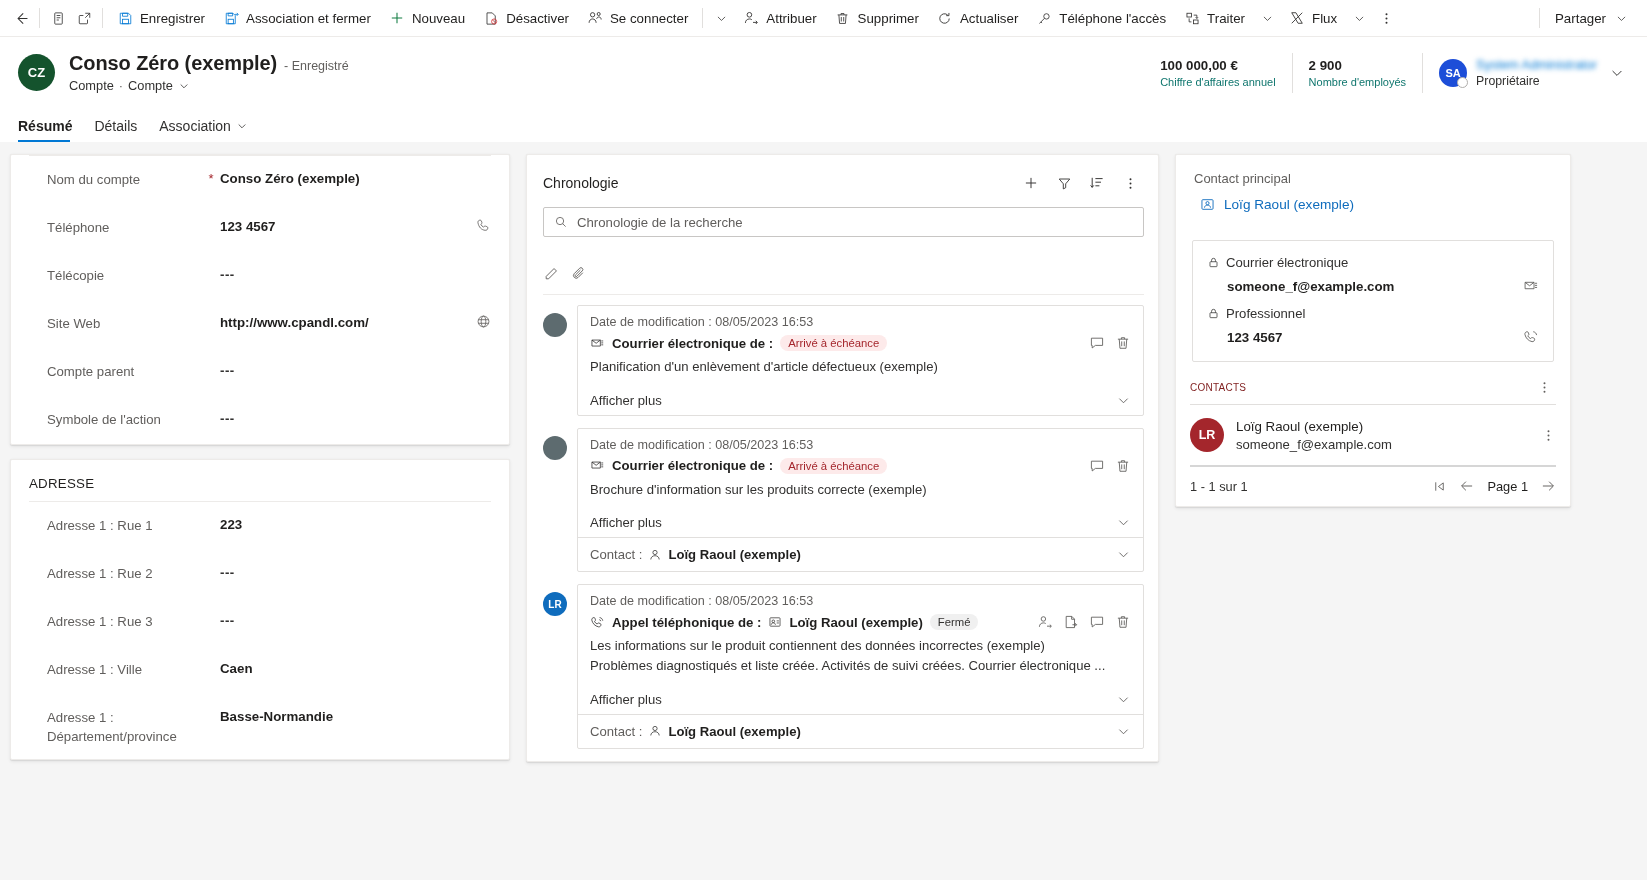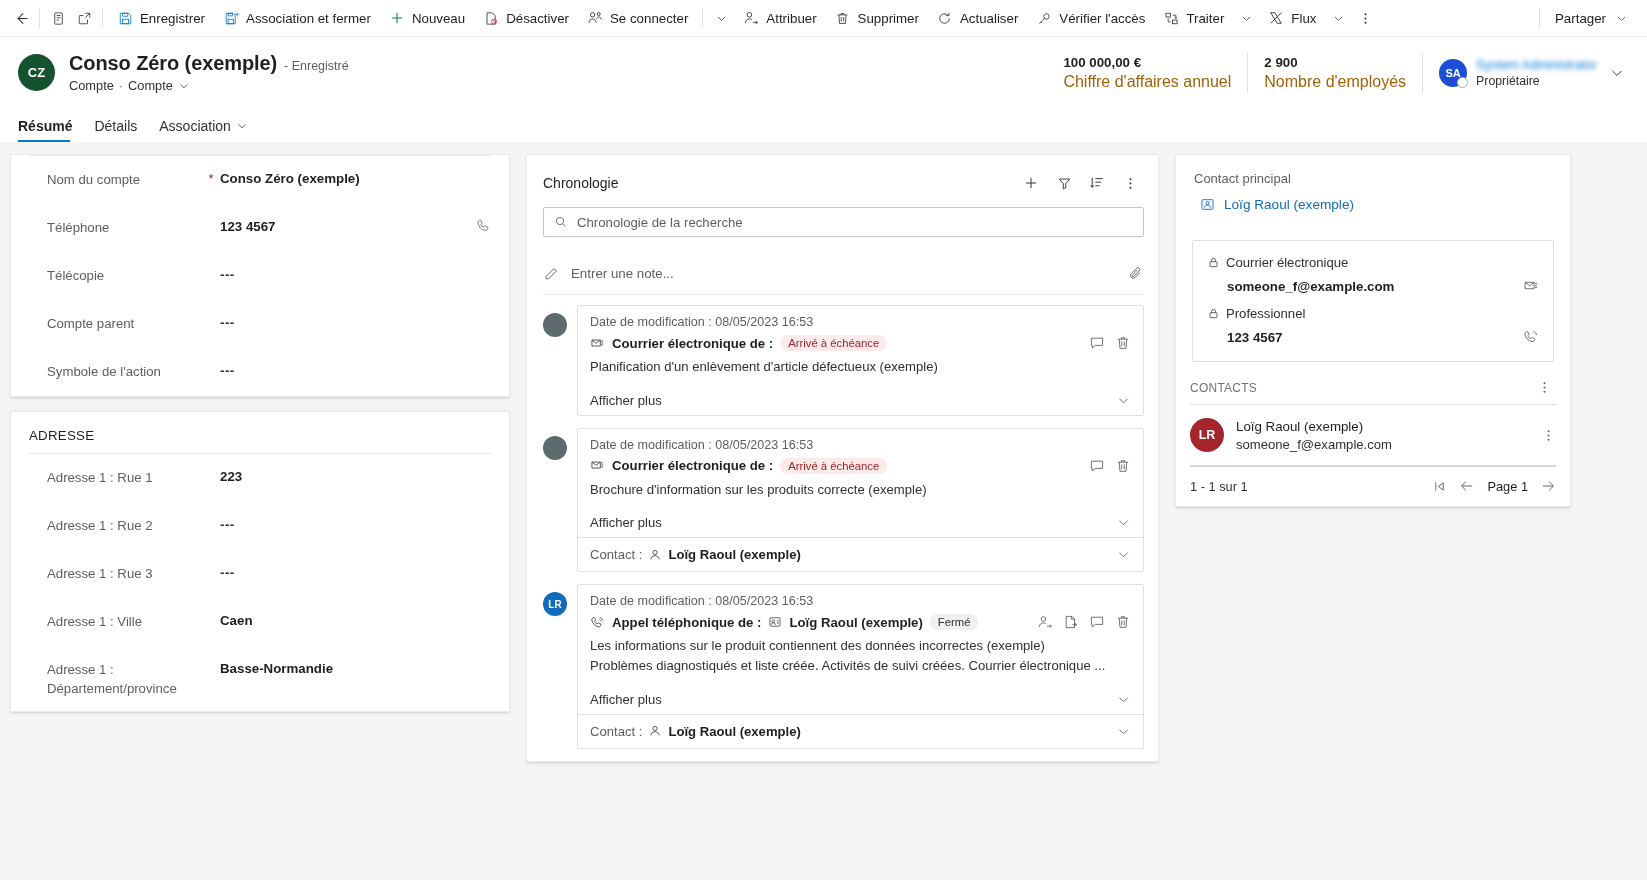--- a/index.html
+++ b/index.html
@@ -37,21 +37,21 @@
   .rec-titles { margin-left:14px; }
   .rec-title-line { display:flex; align-items:baseline; gap:7px; }
   .rec-title { font-size:20px; font-weight:600; color:#201f1e; letter-spacing:-0.1px; }
   .rec-saved { font-size:12.5px; color:#605e5c; }
   .rec-sub { display:flex; align-items:center; gap:5px; font-size:12.8px; color:#323130; margin-top:3px; }
   .rec-sub .dot { color:#605e5c; }
   .hdr-stats { margin-left:auto; display:flex; align-items:center; height:46px; }
   .stat { padding:0 16px; border-left:1px solid #e1dfdd; display:flex; flex-direction:column; justify-content:center; height:40px;}
   .stat:first-child{border-left:none;}
   .stat-val { font-size:13.3px; font-weight:600; color:#201f1e; }
-  .stat-lbl { font-size:16px; color:#a16207; margin-top:3px;}
+  .stat-lbl { font-size:11px; color:#0f766e; margin-top:3px;}
   .owner { display:flex; align-items:center; gap:9px; padding-left:16px; border-left:1px solid #e1dfdd; height:40px;}
   .owner-avatar{ width:28px;height:28px;border-radius:50%;background:#1d4ed8;color:#fff;display:flex;align-items:center;justify-content:center;font-size:11px;font-weight:600;position:relative;flex:none;}
   .owner-avatar::after{content:"";position:absolute;right:-1px;bottom:-1px;width:9px;height:9px;border-radius:50%;background:#fff;border:1.5px solid #b0aeac;}
   .owner-name{ font-size:12.8px; color:#0078d4; filter: blur(2.6px); }
   .owner-role{ font-size:12.3px; color:#323130; margin-top:2px;}
   .owner-chev{ margin-left:12px; margin-right:4px; cursor:pointer;}
 
   
   .tabs { height:34px; min-height:34px; display:flex; align-items:flex-end; padding:0 18px; background:#fff; }
   .tab { font-size:14px; color:#323130; padding:0 10px 8px 0; margin-right:12px; cursor:pointer; position:relative; display:flex; align-items:center; gap:5px;}
@@ -109,21 +109,21 @@
 
   
   .rc-pad { padding:16px 18px 14px 18px; }
   .rc-lbl { font-size:13px; color:#605e5c; }
   .rc-link { display:flex; align-items:center; gap:9px; margin-top:11px; padding-left:6px; font-size:13.6px; color:#0f6cbd; cursor:pointer;}
   .rc-box { margin:14px 16px 0 16px; border:1px solid #e1dfdd; border-radius:2px; padding:14px 14px 16px 14px; }
   .rc-row-lbl { display:flex; align-items:center; gap:6px; font-size:13.1px; color:#323130; }
   .rc-row-val { display:flex; align-items:center; margin:8px 0 0 20px; }
   .rc-row-val span { font-size:13.3px; font-weight:600; color:#201f1e; }
   .rc-row-val .ic { margin-left:auto; color:#605e5c; }
-  .rc-sec-title { font-size:12px; color:#737373; padding:18px 18px 9px 14px; letter-spacing:.25px; display:flex; align-items:center;}
+  .rc-sec-title { font-size:10px; color:#7f1d1d; padding:18px 18px 9px 14px; letter-spacing:.25px; display:flex; align-items:center;}
   .rc-sec-title .ovfd { margin-left:auto; color:#605e5c; cursor:pointer; font-size:15px;}
   .rc-rule { height:1px; background:#e1dfdd; margin:0 14px; }
   .contact-item { display:flex; align-items:center; gap:12px; padding:13px 14px; }
   .c-avatar { width:34px;height:34px;border-radius:50%;background:#a4262c;color:#fff;display:flex;align-items:center;justify-content:center;font-size:12.5px;font-weight:600;flex:none;}
   .c-name { font-size:13.3px; color:#201f1e; }
   .c-mail { font-size:13.1px; color:#323130; margin-top:3px; }
   .c-ovf { margin-left:auto; color:#605e5c; cursor:pointer; font-size:15px;}
   .pager { display:flex; align-items:center; padding:11px 14px 12px 14px; font-size:12.8px; color:#323130; }
   .pager .ctrls { margin-left:auto; display:flex; align-items:center; gap:12px; color:#605e5c; }
   .pager .pg { color:#201f1e; }
@@ -253,21 +253,21 @@
     </div>
 
     <div class="cmd-btn">
       <span class="cmd-icon">
         <svg width="15" height="15" viewBox="0 0 20 20" fill="none" stroke="#323130" stroke-width="1.1">
             <circle cx="12.6" cy="7.2" r="3.6"></circle>
             <path d="M10 9.8L3.2 16.6"></path>
             <path d="M5.2 14.6l1.5 1.5"></path>
           </svg>
       </span>
-      <span>Vérifier l'accès</span>
+      <span>Téléphone l'accès</span>
     </div>
 
     <div class="cmd-btn">
       <span class="cmd-icon">
         <svg width="15" height="15" viewBox="0 0 20 20" fill="none" stroke="#323130" stroke-width="1.1">
             <rect x="2.6" y="3" width="6" height="5"></rect>
             <rect x="11.4" y="12" width="6" height="5"></rect>
             <path d="M11.6 5.5h4.2v4.4"></path>
             <path d="M14.2 8.3l1.6 1.6 1.6-1.6"></path>
             <path d="M8.6 14.5H5.5V9.8"></path>
@@ -401,20 +401,32 @@
           </span>
         </div>
 
         <div class="field">
           <span class="f-label">Télécopie</span>
           <span class="f-req"></span>
           <span class="f-value muted">---</span>
           <span class="f-icon"></span>
         </div>
 
+        <div class="field">
+          <span class="f-label">Site Web</span>
+          <span class="f-req"></span>
+          <span class="f-value">http://www.cpandl.com/</span>
+          <span class="f-icon">
+            <svg width="15" height="15" viewBox="0 0 20 20" fill="none" stroke="#605e5c" stroke-width="1.1">
+                <circle cx="10" cy="10" r="7.2"></circle>
+                <ellipse cx="10" cy="10" rx="3.1" ry="7.2"></ellipse>
+                <path d="M3.1 7.6h13.8M3.1 12.4h13.8"></path>
+              </svg>
+          </span>
+        </div>
 
         <div class="field">
           <span class="f-label">Compte parent</span>
           <span class="f-req"></span>
           <span class="f-value muted">---</span>
           <span class="f-icon"></span>
         </div>
 
         <div class="field">
           <span class="f-label">Symbole de l'action</span>
@@ -497,21 +509,20 @@
           </span>
           <input type="text" placeholder="Chronologie de la recherche" style="">
         </div>
 
         <div class="tl-note">
           <span>
             <svg width="16" height="16" viewBox="0 0 20 20" fill="none" stroke="#605e5c" stroke-width="1.15">
                 <path d="M13.8 3.2l3 3L7 16H4v-3z"></path>
               </svg>
           </span>
-          <span class="tl-note-txt">Entrer une note...</span>
           <span>
             <svg width="16" height="16" viewBox="0 0 20 20" fill="none" stroke="#605e5c" stroke-width="1.15">
                 <path d="M14.8 8.4l-6 6a3.4 3.4 0 0 1-4.8-4.8l6.8-6.8a2.3 2.3 0 0 1 3.3 3.3l-6.8 6.8a1.2 1.2 0 0 1-1.7-1.7l6.2-6.2"></path>
               </svg>
           </span>
         </div>
 
         <div class="tl-items">
 
           <div class="tl-item">

